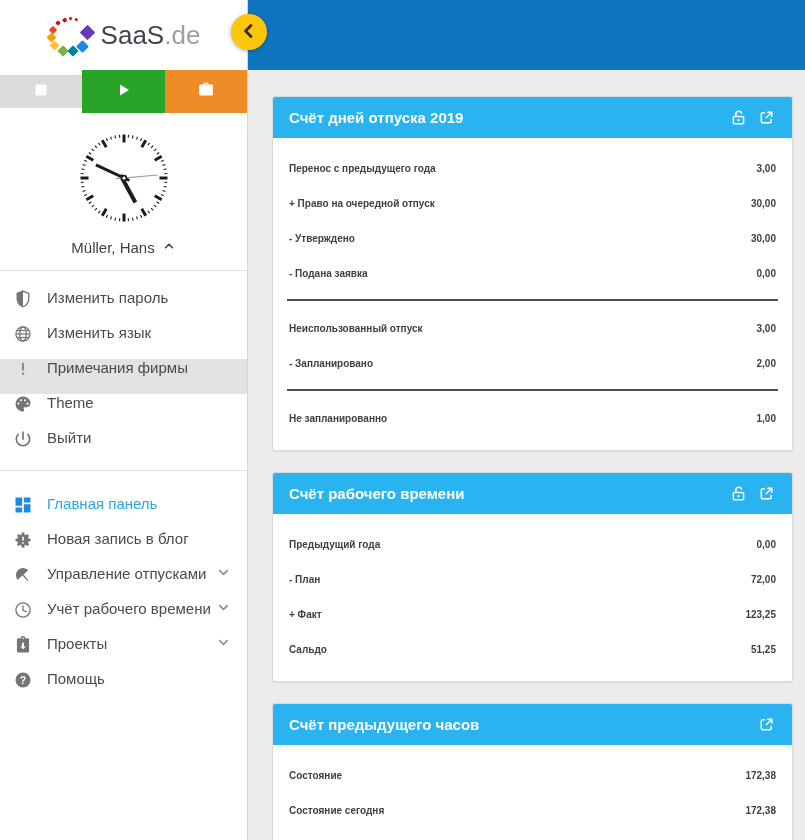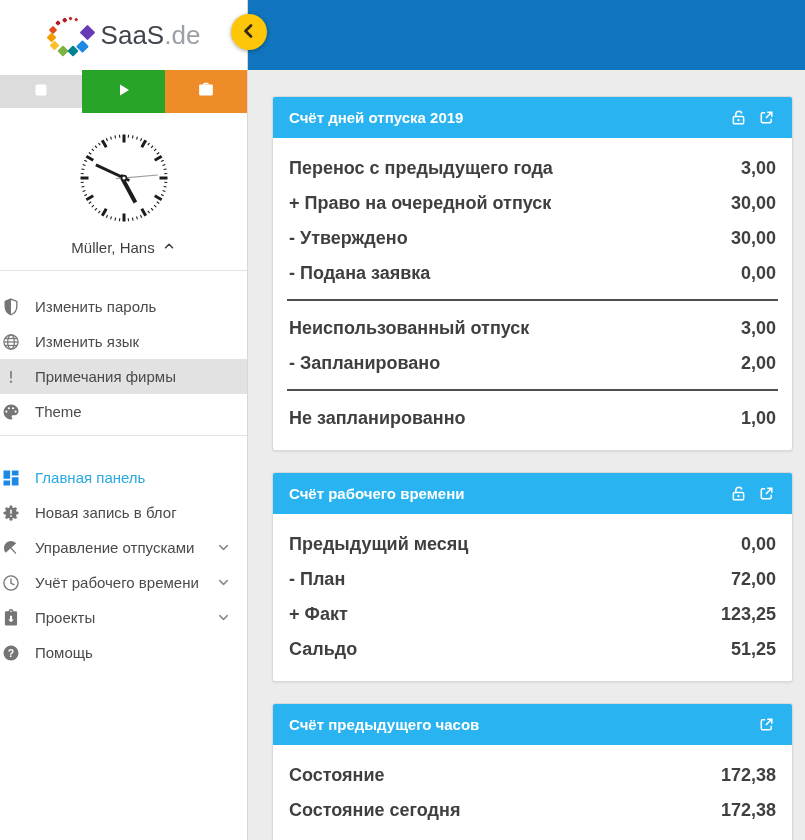--- a/index.html
+++ b/index.html
@@ -32,21 +32,21 @@
   .tb-stop { background:#dcdcdc; margin:5px 0; }
   .tb-play { background:#28a428; }
   .tb-work { background:#ee8d28; }
 
   .clock-area { display:flex; justify-content:center; margin-top:20px; }
   .user-row { display:flex; align-items:flex-start; justify-content:center; gap:7px;
     margin-top:16px; padding-bottom:14px; border-bottom:1px solid #e2e2e2;
     font-size:15px; color:#3f3f3f; cursor:pointer; }
 
   .menu { padding-top:18px; }
-  .menu-item { height:35px; display:flex; align-items:center; padding-left:0; cursor:pointer;
+  .menu-item { height:35px; display:flex; padding-left:12px; cursor:pointer;
     font-size:15px; color:#4a4a4a; }
   .menu-item .ic { width:22px; display:flex; justify-content:center; margin-right:13px; flex:none; }
   .menu-item.active-gray { background:#e2e2e2; }
   .menu-sep { border-bottom:1px solid #e2e2e2; margin-top:6px; }
 
   .nav { padding-top:24px; }
   .nav .menu-item { color:#4a4a4a; }
   .nav .menu-item.active-blue { color:#29a9e0; }
   .nav .chev { margin-left:auto; margin-right:16px; display:flex; }
 
@@ -59,21 +59,21 @@
   .content { position:absolute; left:248px; right:0; top:70px; bottom:0; background:#ececec;
     padding:26px 12px 0 24px; overflow:hidden; }
   .card { background:#fff; border:1px solid #d9d9d9; border-radius:3px;
     box-shadow:0 1px 2px rgba(0,0,0,.08); margin-bottom:21px;font-weight:bold; }
   .card-header { background:#29b3f0; color:#fff; height:41px; display:flex; align-items:center;
     padding:0 16px; font-size:15px; border-radius:2px 2px 0 0; }
   .card-header .spacer { flex:1; }
   .card-header .hic { display:flex; margin-left:9px; cursor:pointer; }
   .card-body { padding:13px 0 14px; }
   .row { height:35px; display:flex; align-items:center; justify-content:space-between;
-    padding:0 16px; font-size:18px; color:#3f3f3f; }
+    padding:0 16px; font-size:10px; color:#3f3f3f; }
   .row .val { color:#3f3f3f; }
   .dark-sep { border-top:2px solid #4f4f4f; margin:8px 14px 10px; }
 </style>
 </head>
 <body>
 
 <div class="sidebar">
 
   <div class="logo-header">
     <div class="logo">
@@ -234,20 +234,28 @@
         <svg width="20" height="20" viewBox="0 0 24 24">
             <path fill="#757575" d="M12 3a9 9 0 1 0 0 18c.83 0 1.5-.67 1.5-1.5 0-.39-.15-.74-.39-1.01-.23-.27-.38-.62-.38-.99 0-.83.67-1.5 1.5-1.5H16c2.76 0 5-2.24 5-5 0-4.42-4.03-8-9-8z"></path>
             <circle cx="6.5" cy="11.5" r="1.3" fill="#fff"></circle>
             <circle cx="9.5" cy="7.5" r="1.3" fill="#fff"></circle>
             <circle cx="14.5" cy="7.5" r="1.3" fill="#fff"></circle>
             <circle cx="17.5" cy="11.5" r="1.3" fill="#fff"></circle>
           </svg>
       </span>
       <span>Theme</span>
     </div>
+    <div class="menu-item">
+      <span class="ic">
+        <svg width="20" height="20" viewBox="0 0 24 24">
+            <path fill="#757575" d="M13 3h-2v10h2V3zm4.83 2.17-1.42 1.42A6.92 6.92 0 0 1 19 12c0 3.87-3.13 7-7 7s-7-3.13-7-7c0-2.05.88-3.9 2.58-5.42L6.17 5.17A8.93 8.93 0 0 0 3 12a9 9 0 0 0 18 0c0-2.74-1.23-5.18-3.17-6.83z"></path>
+          </svg>
+      </span>
+      <span>Выйти</span>
+    </div>
     <div class="menu-sep"></div>
   </div>
 
   <div class="menu nav">
     <div class="menu-item active-blue">
       <span class="ic">
         <svg width="20" height="20" viewBox="0 0 24 24">
             <path fill="#1e88e5" d="M3 13h8V3H3v10zm0 8h8v-6H3v6zm10 0h8V11h-8v10zm0-18v6h8V3h-8z"></path>
           </svg>
       </span>
@@ -408,21 +416,21 @@
       <span class="hic">
         <svg width="19" height="19" viewBox="0 0 20 20" fill="none" stroke="#fff" stroke-width="1.6">
             <path d="M8.6 5H6.1A1.6 1.6 0 0 0 4.5 6.6v7.3a1.6 1.6 0 0 0 1.6 1.6h7.3a1.6 1.6 0 0 0 1.6-1.6v-2.5"></path>
             <polyline points="10.8,4.4 15.6,4.4 15.6,9.2"></polyline>
             <line x1="15.2" y1="4.8" x2="9.4" y2="10.6"></line>
           </svg>
       </span>
     </div>
     <div class="card-body">
       <div class="row">
-          <span>Предыдущий месяц</span>
+          <span>Предыдущий года</span>
           <span class="val">0,00</span>
         </div>
       <div class="row">
           <span>- План</span>
           <span class="val">72,00</span>
         </div>
       <div class="row">
           <span>+ Факт</span>
           <span class="val">123,25</span>
         </div>

